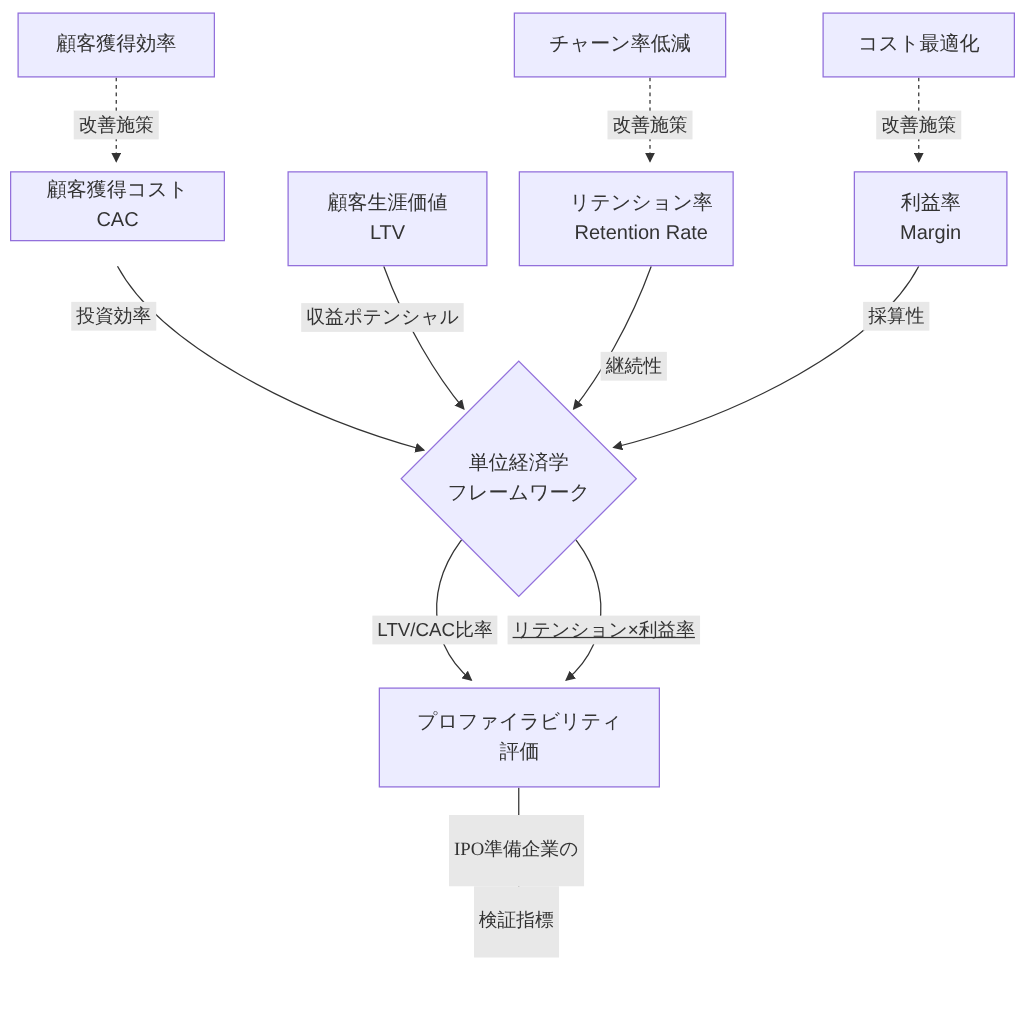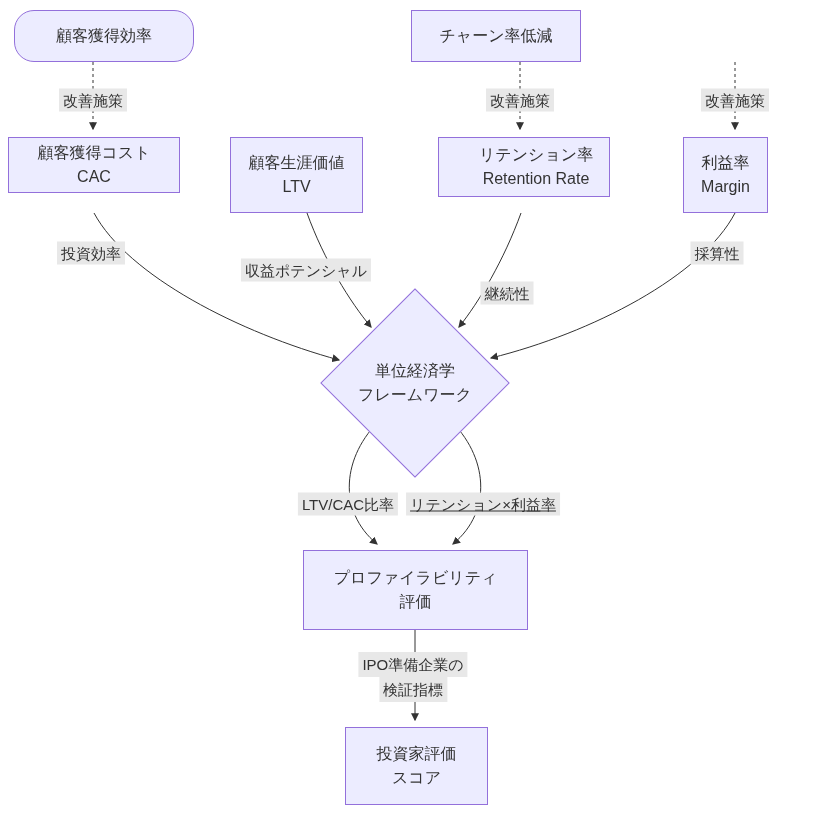--- a/index.html
+++ b/index.html
@@ -33,21 +33,21 @@
   .edge-label {
     position:absolute; transform:translate(-50%,-50%);
     background:var(--label-bg); color:var(--text);
     font-size:15px; line-height:21px; padding:1px 4px; white-space:nowrap;
   }
   .edge-label-stack {
     position:absolute; transform:translateX(-50%);
     display:flex; flex-direction:column; align-items:center;
     font-size:15px; color:var(--text);
   }
-  .edge-label-stack span { background:var(--label-bg); padding:1px 4px; line-height:23px; white-space:nowrap; }
+  .edge-label-stack span { background:var(--label-bg); padding:17px 4px; line-height:23px; white-space:nowrap;font-family:Liberation Serif, serif; }
 </style>
 </head>
 <body>
 
 <div class="canvas">
 
   <svg class="edges" width="822" height="814" viewBox="0 0 822 814">
     <defs>
       <marker id="arrowhead" viewBox="0 0 10 10" refX="8.5" refY="5" markerWidth="8" markerHeight="8" orient="auto-start-reverse">
         <path d="M0,0 L10,5 L0,10 z" fill="#333333"></path>
@@ -61,50 +61,53 @@
     <path d="M307,213 C324,260 350,302 371,327" fill="none" stroke="#333333" stroke-width="1" marker-end="url(#arrowhead)"></path>
     <path d="M521,213 C504,260 479,302 459,327" fill="none" stroke="#333333" stroke-width="1" marker-end="url(#arrowhead)"></path>
     <path d="M735,213 C702,276 592,333 491,358" fill="none" stroke="#333333" stroke-width="1" marker-end="url(#arrowhead)"></path>
 
     <path d="M381,419 C342,456 337,511 377,544" fill="none" stroke="#333333" stroke-width="1" marker-end="url(#arrowhead)"></path>
     <path d="M449,419 C488,456 493,511 453,544" fill="none" stroke="#333333" stroke-width="1" marker-end="url(#arrowhead)"></path>
 
     <path d="M415,630 L415,720" fill="none" stroke="#333333" stroke-width="1" marker-end="url(#arrowhead)"></path>
   </svg>
 
-  <div class="node" style="left:14px; top:10px; width:180px; height:52px;border-radius:20px;">
+  <div class="node" style="left:14px; top:10px; width:158px; height:52px;">
     <span>顧客獲得効率</span>
   </div>
   <div class="node" style="left:411px; top:10px; width:170px; height:52px;">
     <span>チャーン率低減</span>
+  </div>
+  <div class="node" style="left:658px; top:10px; width:154px; height:52px;">
+    <span>コスト最適化</span>
   </div>
 
   <div class="edge-label" style="left:93px; top:100px;">改善施策</div>
   <div class="edge-label" style="left:520px; top:100px;">改善施策</div>
   <div class="edge-label" style="left:735px; top:100px;">改善施策</div>
 
   <div class="node" style="left:8px; top:137px; width:172px; height:56px;">
     <span>顧客獲得コスト</span>
     <span>CAC</span>
   </div>
-  <div class="node" style="left:230px; top:137px; width:133px; height:76px;">
+  <div class="node" style="left:230px; top:137px; width:160px; height:76px;">
     <span>顧客生涯価値</span>
     <span>LTV</span>
   </div>
-  <div class="node" style="left:438px; top:137px; width:172px; height:60px;padding-left:24px;">
+  <div class="node" style="left:415px; top:137px; width:172px; height:76px;padding-left:24px;">
     <span>リテンション率</span>
     <span>Retention Rate</span>
   </div>
-  <div class="node" style="left:683px; top:137px; width:85px; height:76px;">
+  <div class="node" style="left:683px; top:137px; width:123px; height:76px;">
     <span>利益率</span>
     <span>Margin</span>
   </div>
 
   <div class="edge-label" style="left:91px; top:253px;">投資効率</div>
-  <div class="edge-label" style="left:306px; top:270px;">収益ポテンシャル</div>
+  <div class="edge-label" style="left:306px; top:254px;">収益ポテンシャル</div>
   <div class="edge-label" style="left:507px; top:253px;margin-top:40px;">継続性</div>
   <div class="edge-label" style="left:717px; top:253px;text-align:center;">採算性</div>
 
   <div class="diamond-shape"></div>
   <div class="diamond-text">
     <span>単位経済学</span>
     <span>フレームワーク</span>
   </div>
 
   <div class="edge-label" style="left:348px; top:504px;">LTV/CAC比率</div>
@@ -113,18 +116,14 @@
   <div class="node" style="left:303px; top:550px; width:225px; height:80px;">
     <span>プロファイラビリティ</span>
     <span>評価</span>
   </div>
 
   <div class="edge-label-stack" style="left:413px; top:652px;">
     <span>IPO準備企業の</span>
     <span>検証指標</span>
   </div>
 
-  <div class="node" style="left:345px; top:727px; width:143px; height:78px;">
-    <span>投資家評価</span>
-    <span>スコア</span>
-  </div>
 
 </div>
 
 </body></html>

